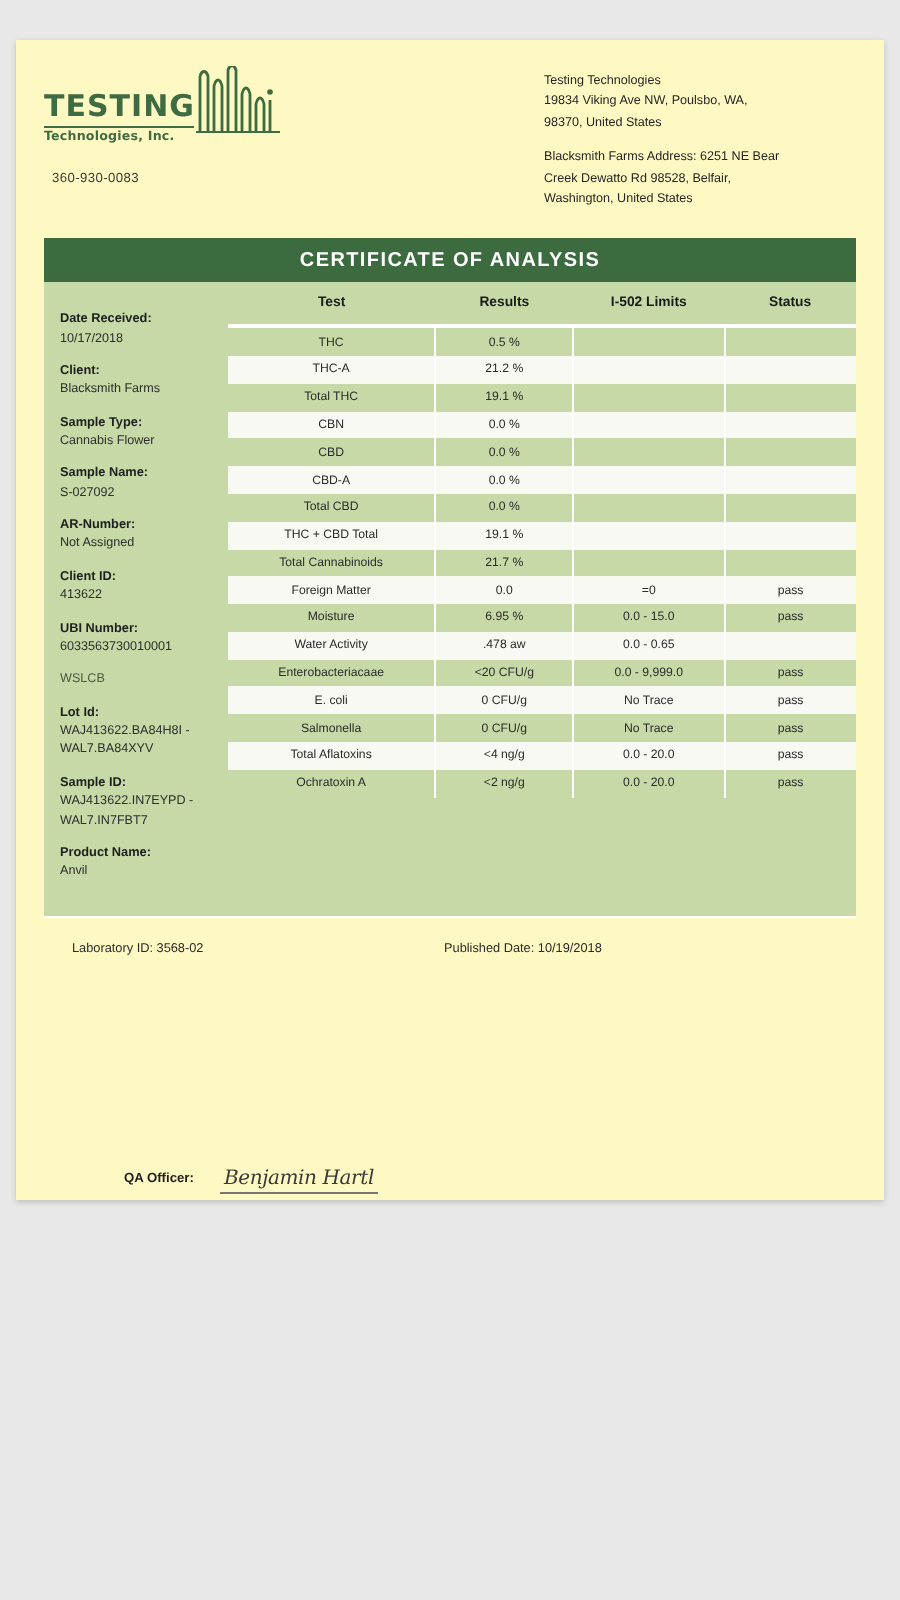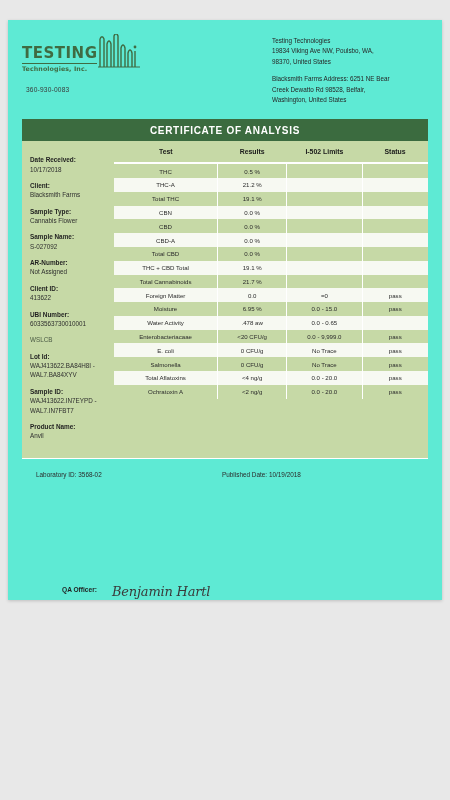--- a/index.html
+++ b/index.html
@@ -8,21 +8,21 @@
     height: 800px;
     background: #e8e8e8;
     font-family: "Liberation Sans", sans-serif;
   }
   #page {
     position: absolute;
     left: 8px;
     top: 20px;
     width: 434px;
     height: 580px;
-    background: #5eead4;
+    background: #fef9c3;
     box-shadow: 0 1px 3px rgba(0,0,0,0.18);
     overflow: hidden;
   }
 
   
   .header {
     display: flex;
     justify-content: space-between;
     align-items: flex-start;
     padding: 16px 18px 0 14px;
@@ -158,21 +158,21 @@
     font-size: 6.6px;
     font-weight: bold;
     color: #1f1f1f;
   }
   .qa-sign {
     position: absolute;
     left: 88px;
     top: -2px;
     font-family: "DejaVu Serif", serif;
     font-style: italic;
-    font-size: 13px;
+    font-size: 10px;
     color: #3a3a3a;
     border-bottom: 0.7px solid #777;
     padding: 0 2px 1px 2px;
     letter-spacing: -0.2px;
   }
   .page-num {
     position: absolute;
     left: 200px;
     top: 14px;
     font-size: 6.3px;

